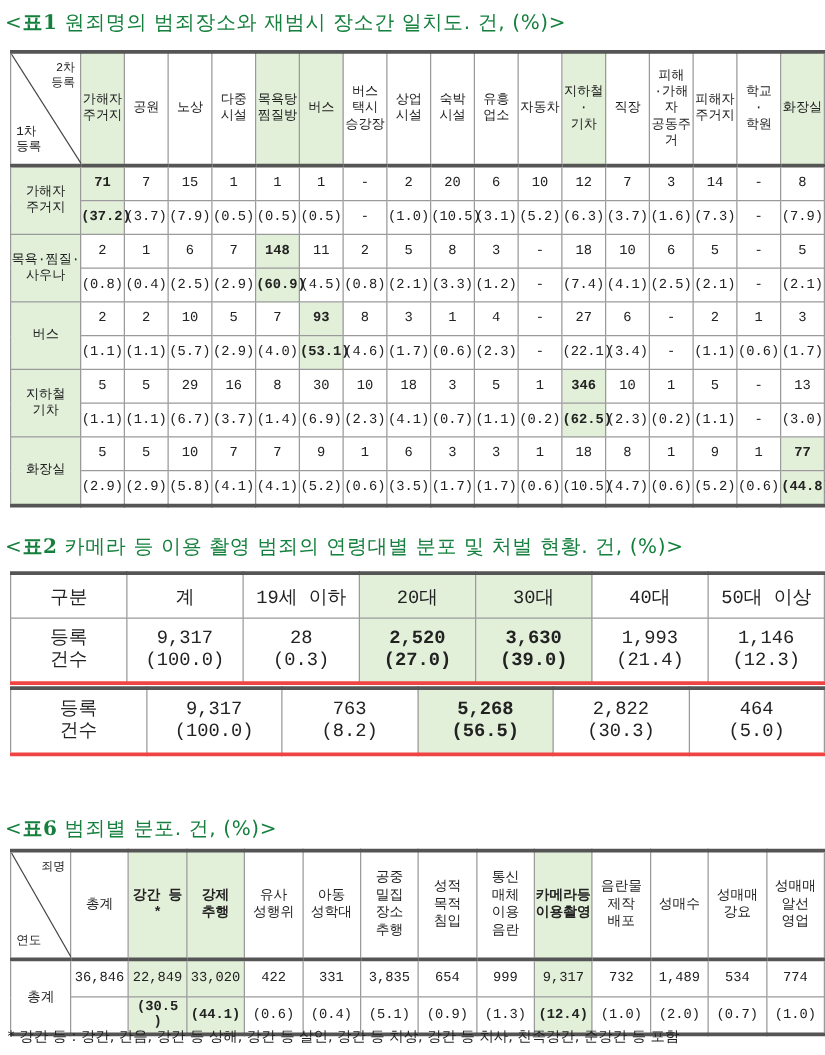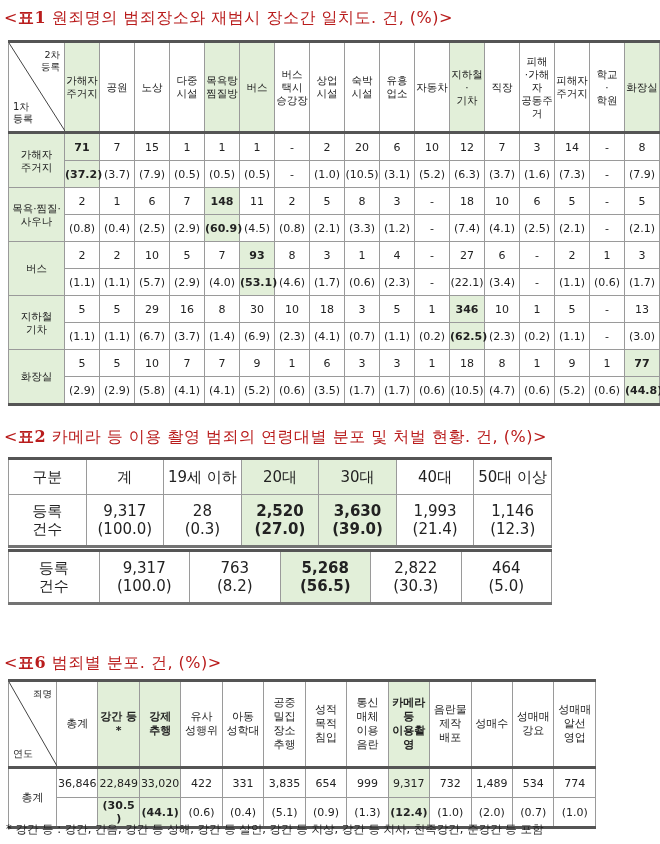--- a/index.html
+++ b/index.html
@@ -1,43 +1,43 @@
 <!DOCTYPE html>
 <html><head>
 <meta charset="utf-8">
 <style>
   html, body { margin: 0; padding: 0; background: #ffffff; }
   body { width: 660px; height: 844px; position: relative; overflow: hidden;
          font-family: "DejaVu Sans", "Liberation Sans", sans-serif; color: #222; }
-  .title { position: absolute; left: 4px; font-size: 16px; letter-spacing: 0.5px; white-space: nowrap; color: #b91c1c; }
+  .title { position: absolute; left: 4px; font-size: 16px; letter-spacing: 0.5px; white-space: nowrap; color: #15803d; }
   .title b { font-family: "DejaVu Serif", serif; font-weight: bold; }
-  table { border-collapse: collapse; position: absolute; table-layout: fixed; }
+  table { border-collapse: collapse; position: absolute; table-layout: fixed; font-family: Liberation Mono, monospace; }
   td, th { border: 1px solid #9a9a9a; text-align: center; vertical-align: middle; padding: 0; font-weight: normal; }
   .green { background: #e2efd9; }
   .bold { font-weight: bold; }
 
   
   #t1 { left: 8px; top: 40px; width: 652px; border-top: 3px solid #555; border-bottom: 3px solid #555; font-size: 11px; }
   #t1 th { height: 88px; font-size: 10.5px; line-height: 13px; border-bottom: 3px solid #555; }
   #t1 td { height: 26px; font-size: 11px; }
   #t1 td.rowlabel { font-size: 10.5px; line-height: 13px; }
   .diag { position: relative; background: linear-gradient(to top right, transparent calc(50% - 0.6px), #444 50%, transparent calc(50% + 0.6px)); background: none; }
   .diag svg { position: absolute; left: 0; top: 0; }
   .diag .tr { position: absolute; right: 4px; top: 6px; font-size: 9.5px; line-height: 12px; text-align: right; }
   .diag .bl { position: absolute; left: 4px; bottom: 6px; font-size: 10px; line-height: 12px; text-align: left; }
 
   
-  .t2 { left: 8px; width: 544px; border-top: 3px solid #555; border-bottom: 3px solid #737373; font-size: 15px; }
+  .t2 { left: 8px; width: 652px; border-top: 3px solid #555; border-bottom: 3px solid #ef4444; font-size: 15px; }
   .t2 td { height: 34px; }
   .t2 tr.vals td { height: 50px; line-height: 18px; }
   #t2a { top: 457px; }
   #t2b { top: 549px; }
 
   
-  #t6 { left: 8px; top: 679px; width: 588px; border-top: 3px solid #555; border-bottom: 3px solid #555; font-size: 11px; }
+  #t6 { left: 8px; top: 679px; width: 652px; border-top: 3px solid #555; border-bottom: 3px solid #555; font-size: 11px; }
   #t6 th { height: 84px; font-size: 11px; line-height: 14px; border-bottom: 3px solid #555; }
   #t6 td { height: 28px; font-size: 11px; }
   .footnote { position: absolute; left: 6px; top: 822px; font-size: 11.5px; white-space: nowrap; }
 </style>
 </head>
 <body>
 
 <div class="title" style="top:8px;">
   <span>&lt;</span><b>표1</b><span> 원죄명의 범죄장소와 재범시 장소간 일치도. 건, (%)&gt;</span>
 </div>

